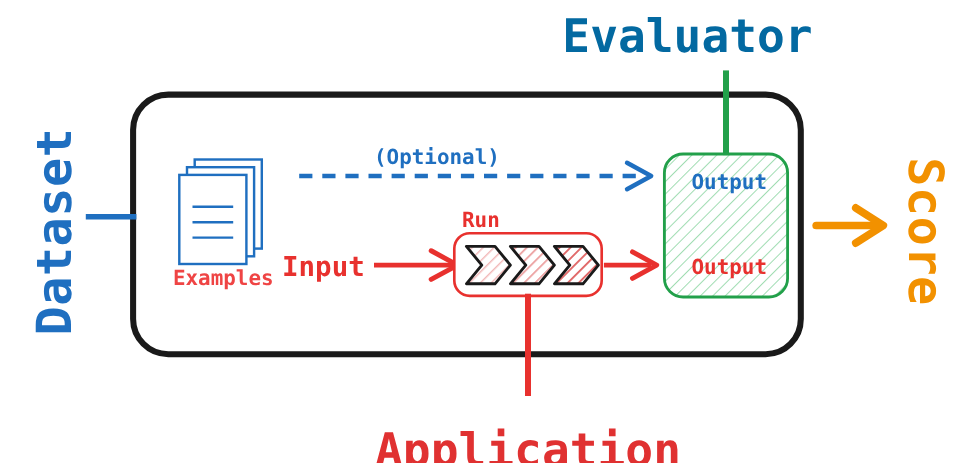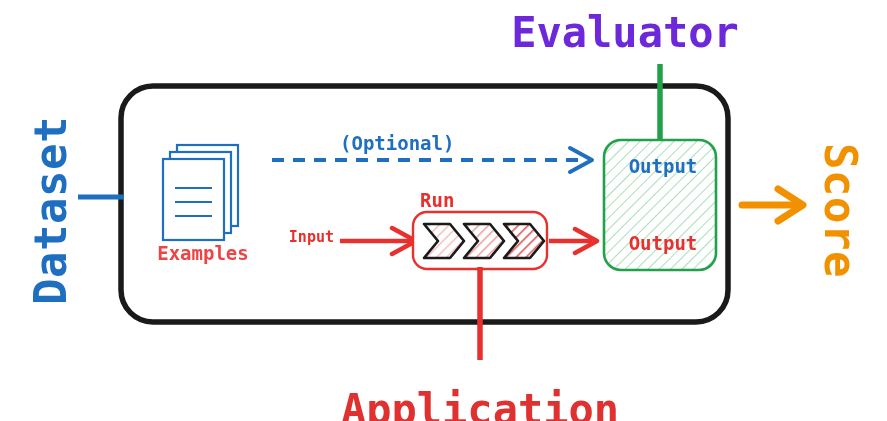--- a/index.html
+++ b/index.html
@@ -65,21 +65,21 @@
     transform: rotate(90deg);
     display: block;
   }
   #label-evaluator {
     left: 500px;
     top: 8px;
     width: 250px;
     text-align: center;
     font-size: 42px;
     font-weight: bold;
-    color: #6d28d9;
+    color: #0369a1;
     letter-spacing: 0px;
   }
   #label-application {
     left: 300px;
     top: 352px;
     width: 360px;
     text-align: center;
     font-size: 42px;
     font-weight: bold;
     color: #E03131;
@@ -102,22 +102,22 @@
     width: 180px;
     text-align: left;
     font-size: 19px;
     font-weight: bold;
     color: #1f6fc0;
   }
   #label-input {
     left: 254px;
     top: 228px;
     width: 80px;
-    text-align: right;
-    font-size: 15px;
+    text-align: center;
+    font-size: 25px;
     font-weight: bold;
     color: #E8312E;
   }
   #label-run {
     left: 420px;
     top: 189px;
     width: 120px;
     text-align: left;
     font-size: 19px;
     font-weight: bold;

